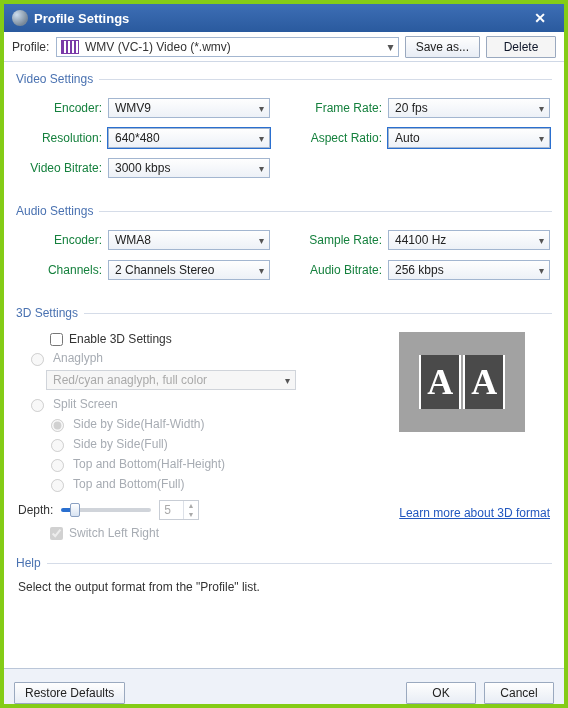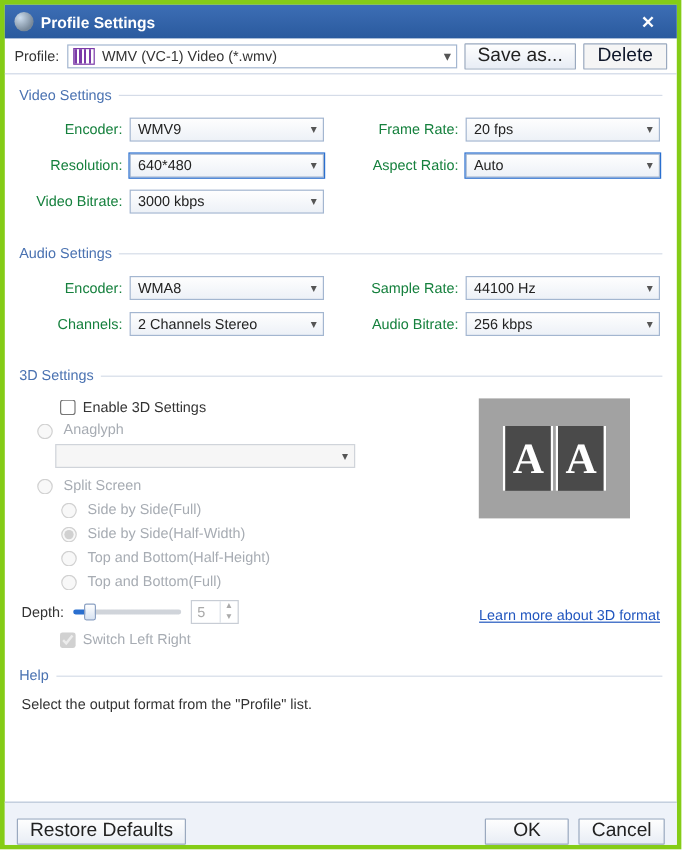--- a/index.html
+++ b/index.html
@@ -72,21 +72,21 @@
   .btn {
     height: 22px;
     min-width: 70px;
     border: 1px solid #9aa9bf;
     background: linear-gradient(#fefefe, #e8edf5);
     display: inline-flex;
     align-items: center;
     justify-content: center;
     padding: 0 10px;
     cursor: pointer;
-    font-size: 16px;
+    font-size: 12px;
     color: #222;
     border-radius: 1px;
   }
   .btn.disabled {
     color: #0f172a;
     cursor: default;
     background: #f5f5f5;
   }
   .content {
     flex: 1;
@@ -326,34 +326,35 @@
           <div class="chk">
             <input type="checkbox" style="">
             <span>Enable 3D Settings</span>
           </div>
           <div class="radio-row disabled-text">
             <input type="radio" disabled="" style="">
             <span>Anaglyph</span>
           </div>
           <div style="margin-left:28px; margin-top:4px; margin-bottom:6px; max-width:250px;">
             <div class="combo disabled">
+              <span>Red/cyan anaglyph, full color</span>
               <span class="caret">▾</span>
             </div>
           </div>
           <div class="radio-row disabled-text">
             <input type="radio" disabled="" style="">
             <span>Split Screen</span>
           </div>
           <div class="radio-row radio-sub disabled-text">
+            <input type="radio" disabled="" checked="" style="">
+            <span>Side by Side(Half-Width)</span>
+          </div>
+          <div class="radio-row radio-sub disabled-text">
             <input type="radio" disabled="" style="">
             <span>Side by Side(Full)</span>
-          </div>
-          <div class="radio-row radio-sub disabled-text">
-            <input type="radio" disabled="" checked="" style="">
-            <span>Side by Side(Half-Width)</span>
           </div>
           <div class="radio-row radio-sub disabled-text">
             <input type="radio" disabled="" style="">
             <span>Top and Bottom(Half-Height)</span>
           </div>
           <div class="radio-row radio-sub disabled-text">
             <input type="radio" disabled="" style="">
             <span>Top and Bottom(Full)</span>
           </div>
           <div class="depth-row">

